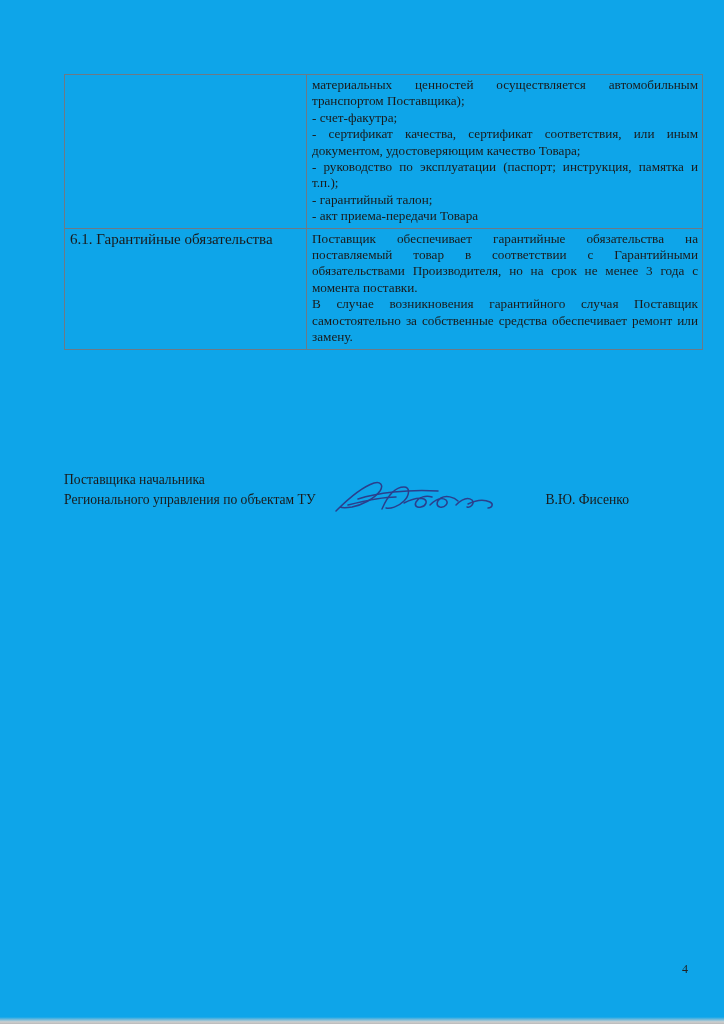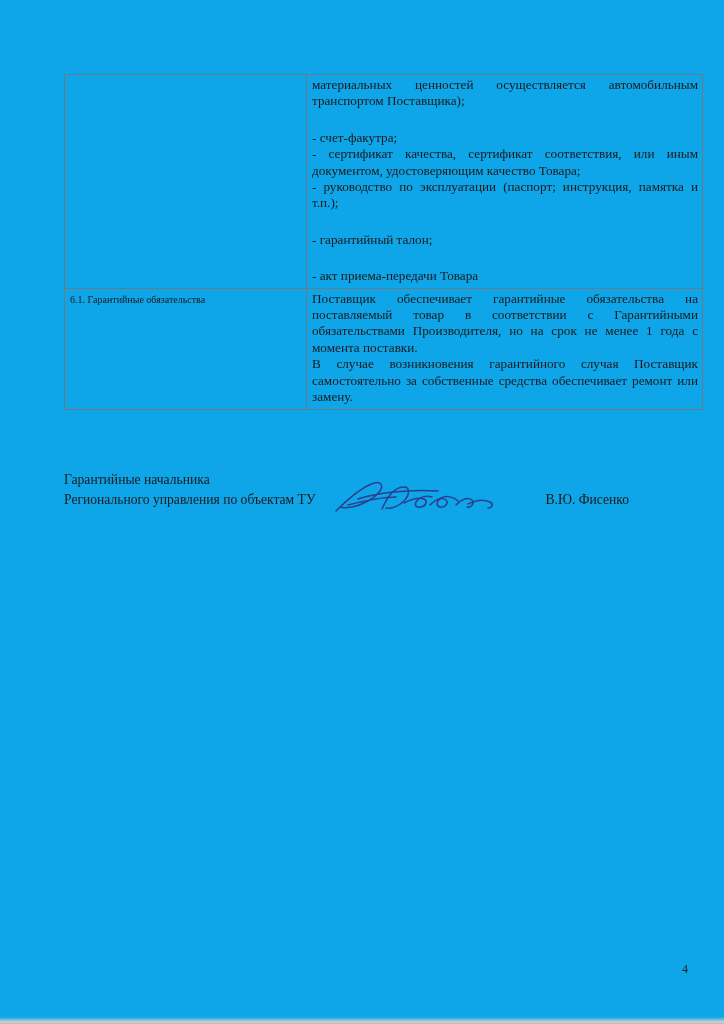--- a/index.html
+++ b/index.html
@@ -43,29 +43,28 @@
     text-align-last: left;
     hyphens: none;
   }
   .justify p {
     margin: 0;
     text-align: justify;
   }
   .justify p.last {
     text-align: justify;
     text-align-last: left;
-    margin-top: 20px;
   }
   .section-row td {
     text-align: center;
     font-weight: bold;
     padding: 2px 4px 3px 5px;
   }
   .cell-left-text {
-    font-size: 10px;
+    font-size: 15px;
     line-height: 16.4px;
   }
 
   .signature-block {
     position: absolute;
     left: 64px;
     top: 470px;
     width: 620px;
     font-size: 13.6px;
     line-height: 19px;
@@ -129,29 +128,29 @@
           <p>- руководство по эксплуатации (паспорт; инструкция, памятка и т.п.);</p>
           <p class="last">- гарантийный талон;</p>
           <p class="last">- акт приема-передачи Товара</p>
         </td>
       </tr>
       <tr>
         <td class="col-left">
           <span class="cell-left-text">6.1. Гарантийные обязательства</span>
         </td>
         <td class="col-right justify">
-          <p>Поставщик обеспечивает гарантийные обязательства на поставляемый товар в соответствии с Гарантийными обязательствами Производителя, но на срок не менее 1 года с момента поставки.</p>
+          <p>Поставщик обеспечивает гарантийные обязательства на поставляемый товар в соответствии с Гарантийными обязательствами Производителя, но на срок не менее 3 года с момента поставки.</p>
           <p>В случае возникновения гарантийного случая Поставщик самостоятельно за собственные средства обеспечивает ремонт или замену.</p>
         </td>
       </tr>
     </tbody>
   </table>
 
   <div class="signature-block">
-    <div class="sig-line1">Гарантийные начальника</div>
+    <div class="sig-line1">Поставщика начальника</div>
     <div class="sig-line2">
       <span class="sig-role">Регионального управления по объектам ТУ</span>
       <span class="sig-scribble">
         <svg width="200" height="46" viewBox="0 0 200 46" xmlns="http://www.w3.org/2000/svg">
           <g fill="none" stroke="#2b3f8c" stroke-width="1.5" stroke-linecap="round">
             <path d="M18 36 C 30 24, 44 12, 56 8 C 62 6, 66 10, 62 16 C 56 24, 44 30, 34 32 C 28 33, 24 33, 22 32"></path>
             <path d="M30 30 C 46 26, 62 22, 78 22"></path>
             <path d="M64 34 C 70 20, 78 12, 86 12 C 92 12, 92 20, 86 26 C 80 32, 72 34, 68 33"></path>
             <path d="M86 28 C 94 24, 100 22, 106 24 C 110 26, 108 31, 103 32 C 99 33, 96 31, 98 27 C 101 22, 108 20, 114 22"></path>
             <path d="M112 30 C 118 24, 124 22, 128 25 C 131 28, 127 33, 122 32 C 118 31, 118 26, 123 23 C 128 20, 136 22, 140 26"></path>

